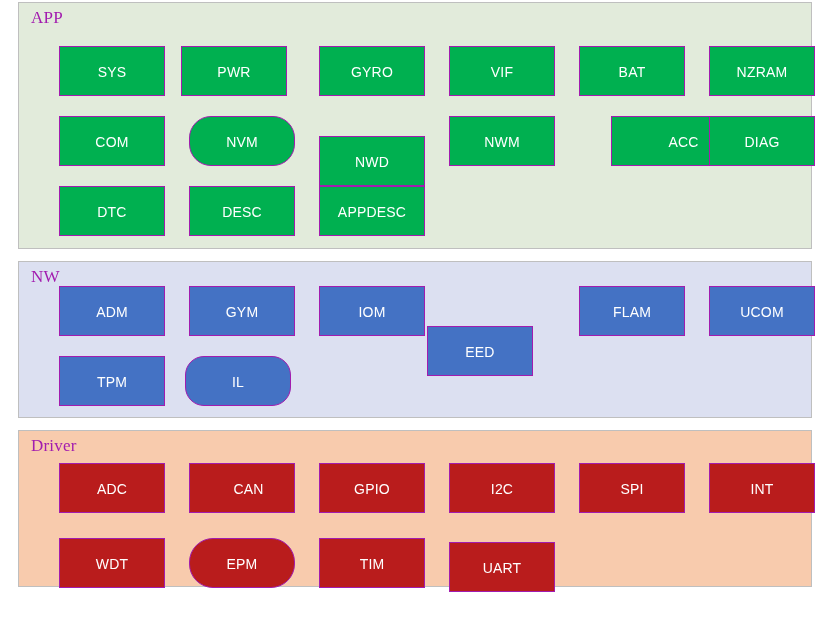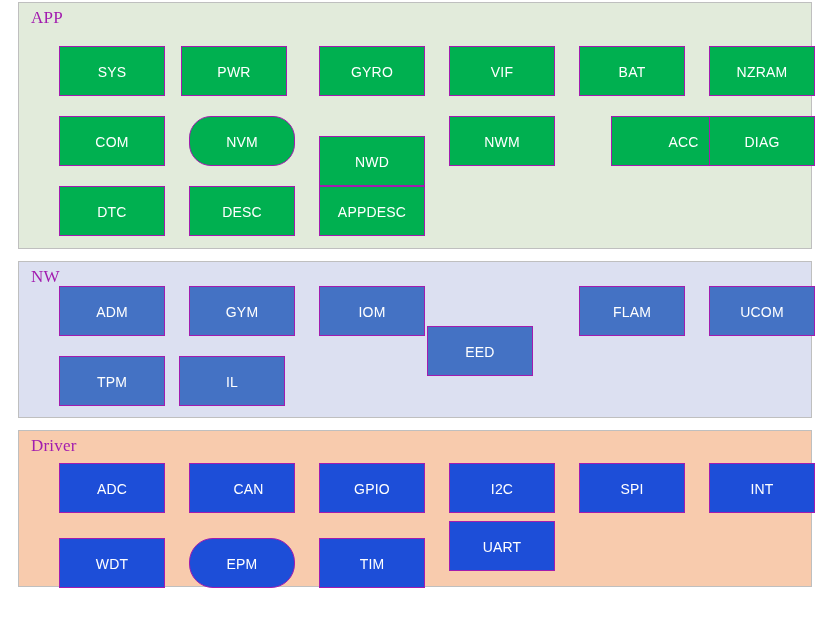--- a/index.html
+++ b/index.html
@@ -75,21 +75,21 @@
   #layer-nw .module { background: #4472c4; }
 
   
   #layer-driver {
     left: 18px;
     top: 430px;
     width: 794px;
     height: 157px;
     background: #f8cbad;
   }
-  #layer-driver .module { background: #1d4ed8; }
+  #layer-driver .module { background: #b91c1c; }
 </style>
 </head>
 <body>
 
 <div id="canvas">
 
   <div class="layer" id="layer-app">
     <div class="layer-title">APP</div>
     <div class="grid">
       <div class="module" style="left:20px;  top:43px;">SYS</div>
@@ -116,34 +116,34 @@
     <div class="layer-title">NW</div>
     <div class="grid">
       <div class="module" style="left:20px;  top:24px;">ADM</div>
       <div class="module" style="left:150px; top:24px;">GYM</div>
       <div class="module" style="left:280px; top:24px;">IOM</div>
       <div class="module" style="left:388px; top:24px;margin-top:40px;">EED</div>
       <div class="module" style="left:540px; top:24px;">FLAM</div>
       <div class="module" style="left:670px; top:24px;">UCOM</div>
 
       <div class="module" style="left:20px;  top:94px;">TPM</div>
-      <div class="module" style="left:140px; top:94px;">IL</div>
+      <div class="module" style="left:146px; top:94px;border-radius:19px;">IL</div>
     </div>
   </div>
 
   <div class="layer" id="layer-driver">
     <div class="layer-title">Driver</div>
     <div class="grid">
       <div class="module" style="left:20px;  top:32px;">ADC</div>
       <div class="module" style="left:150px; top:32px;padding-left:13px;">CAN</div>
       <div class="module" style="left:280px; top:32px;">GPIO</div>
       <div class="module" style="left:410px; top:32px;">I2C</div>
       <div class="module" style="left:540px; top:32px;">SPI</div>
       <div class="module" style="left:670px; top:32px;">INT</div>
 
       <div class="module" style="left:20px;  top:107px;">WDT</div>
       <div class="module" style="left:150px; top:107px;border-radius:24px;">EPM</div>
       <div class="module" style="left:280px; top:107px;">TIM</div>
-      <div class="module" style="left:410px; top:90px;">UART</div>
+      <div class="module" style="left:410px; top:111px;">UART</div>
     </div>
   </div>
 
 </div>
 
 </body></html>

